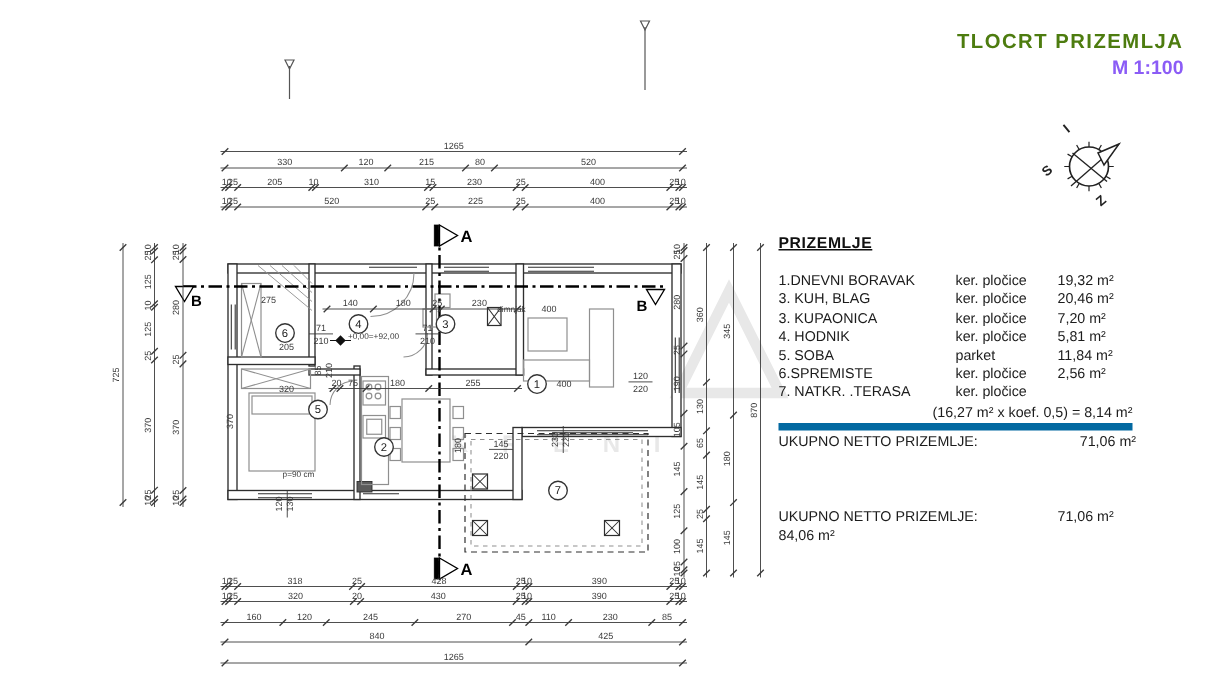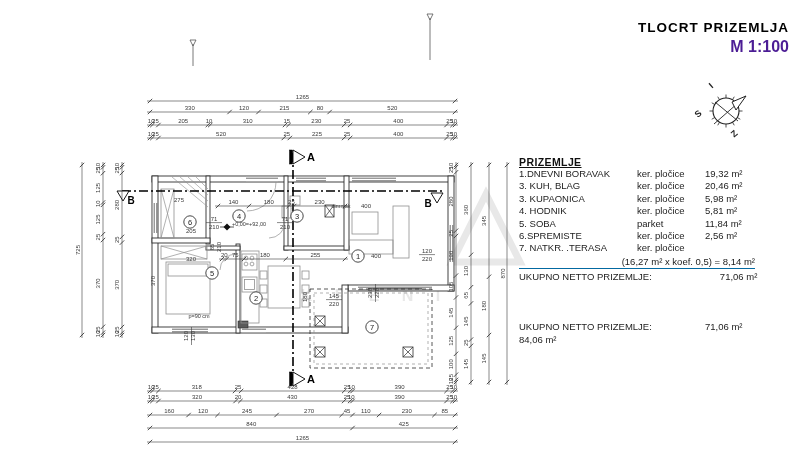--- a/index.html
+++ b/index.html
@@ -1,29 +1,29 @@
 <!DOCTYPE html>
 <html><head>
 <meta charset="utf-8">
 <style>
   html,body{margin:0;padding:0;background:#fff;}
   body{width:805px;height:465px;position:relative;overflow:hidden;
        font-family:"Liberation Sans",sans-serif;color:#1e1e1e;}
   #stage{position:absolute;inset:0;}
   svg text{font-family:"Liberation Sans",sans-serif;}
   .title-block{position:absolute;top:20px;right:16px;text-align:right;line-height:1.25;}
-  .title-main{font-size:13.5px;font-weight:bold;letter-spacing:1px;color:#000000;}
-  .title-scale{font-size:16px;font-weight:bold;color:#4c1d95;}
+  .title-main{font-size:13.5px;font-weight:bold;letter-spacing:1px;color:#4d7c0f;}
+  .title-scale{font-size:13px;font-weight:bold;color:#8b5cf6;}
   .legend{position:absolute;left:519px;top:156px;width:236px;font-size:9.5px;color:#1c1c1c;}
-  .legend-heading{font-weight:bold;font-size:10.5px;text-decoration:underline;letter-spacing:.4px;color:#101010;}
+  .legend-heading{font-weight:bold;font-size:10.5px;text-decoration:underline;letter-spacing:.4px;margin-bottom:14px;color:#101010;}
   .lrow{display:flex;line-height:12.4px;}
   .lrow .c1{flex:0 0 118px;white-space:nowrap;}
   .lrow .c2{flex:0 0 68px;white-space:nowrap;}
   .lrow .c3{flex:1;white-space:nowrap;}
-  .koef{text-align:right;border-bottom:1px solid #0369a1;padding-bottom:1px;margin-top:1px;}
+  .koef{text-align:right;border-bottom:5px solid #0369a1;padding-bottom:1px;margin-top:1px;}
   .total-row{margin-top:2px;}
   .summary-gap{height:38px;}
 </style>
 </head>
 <body>
 
 <div id="stage">
   <svg id="plan-svg" width="805" height="465" viewBox="0 0 805 465">
       <g>
         <polygon points="452,262 486,194 520,262" fill="none" stroke="#e8e8e8" stroke-width="7"></polygon>
@@ -473,21 +473,21 @@
           <span class="c3">19,32 m²</span>
         </div>
         <div class="lrow">
           <span class="c1">3. KUH, BLAG</span>
           <span class="c2">ker. pločice</span>
           <span class="c3">20,46 m²</span>
         </div>
         <div class="lrow">
           <span class="c1">3. KUPAONICA</span>
           <span class="c2">ker. pločice</span>
-          <span class="c3">5,98 m²</span>
+          <span class="c3">7,20 m²</span>
         </div>
         <div class="lrow">
           <span class="c1">4. HODNIK</span>
           <span class="c2">ker. pločice</span>
           <span class="c3">5,81 m²</span>
         </div>
         <div class="lrow">
           <span class="c1">5. SOBA</span>
           <span class="c2">parket</span>
           <span class="c3">11,84 m²</span>

